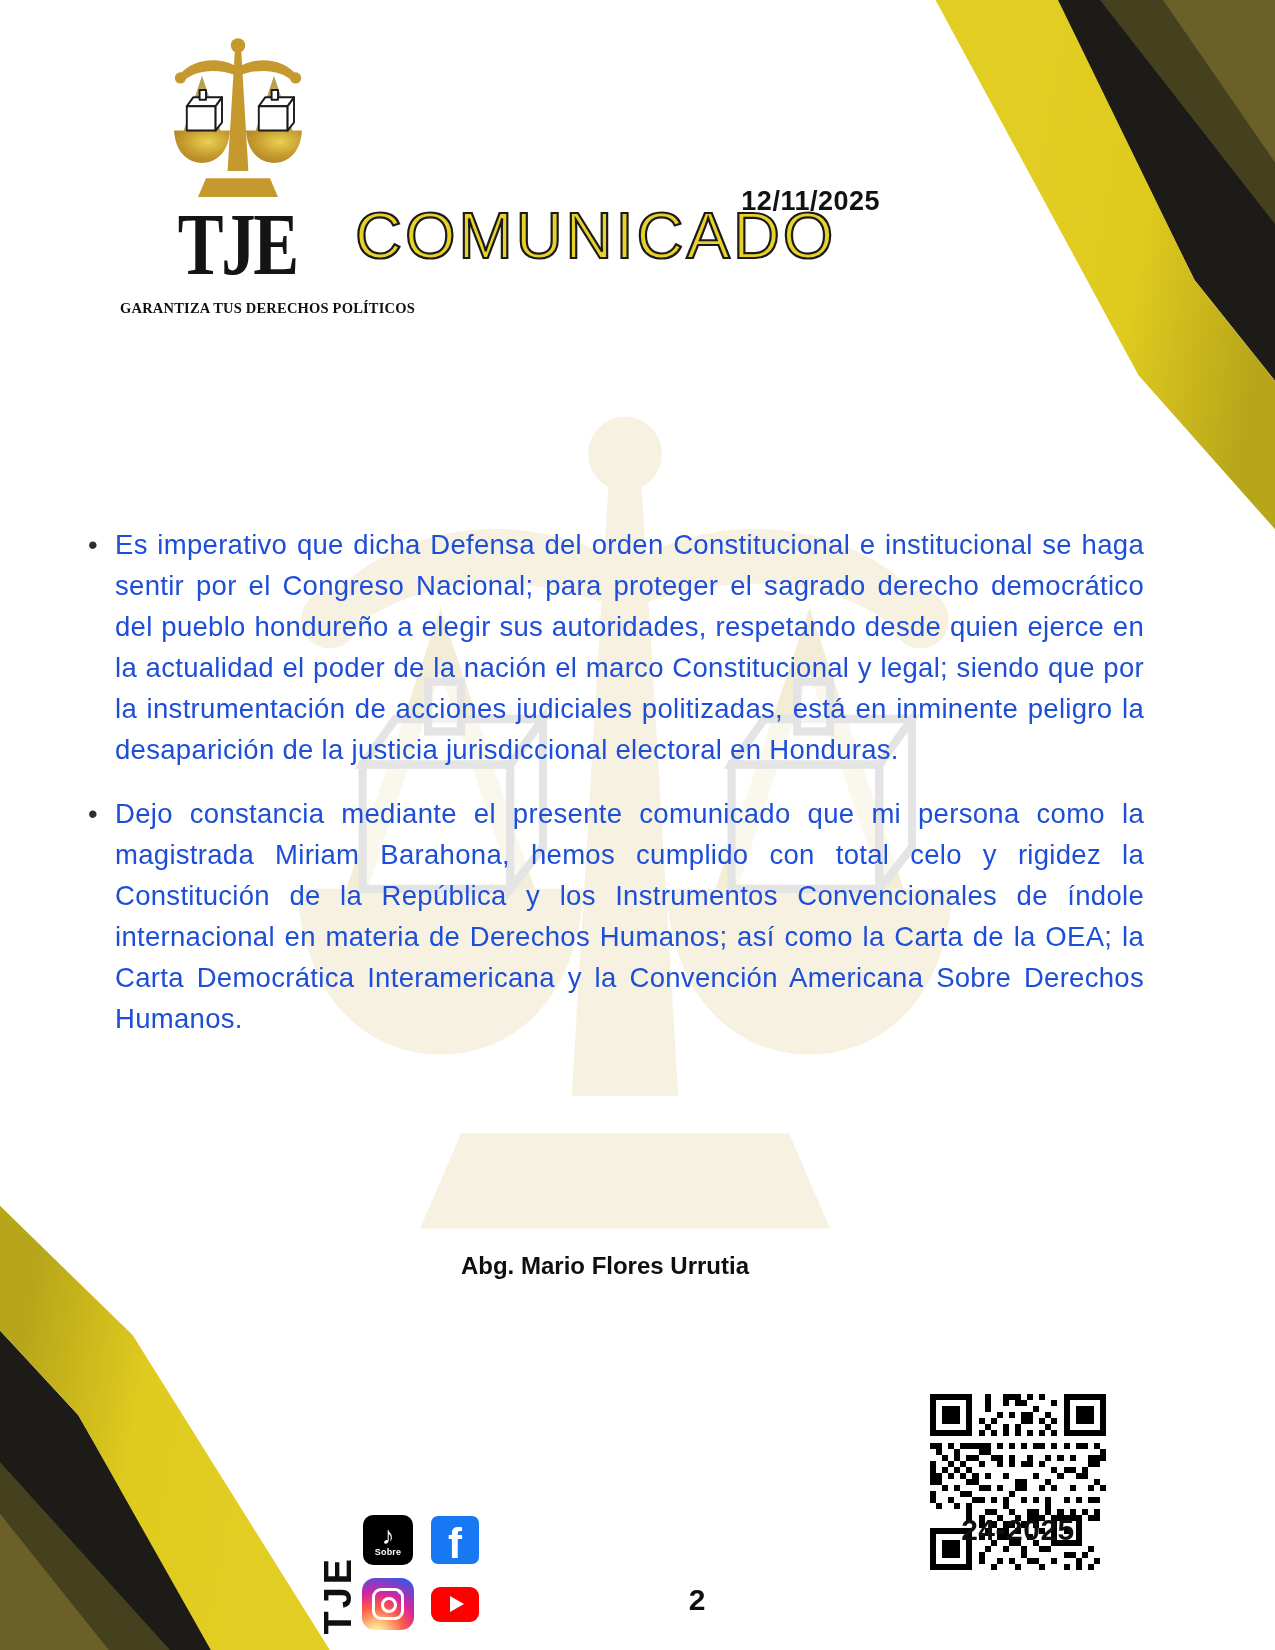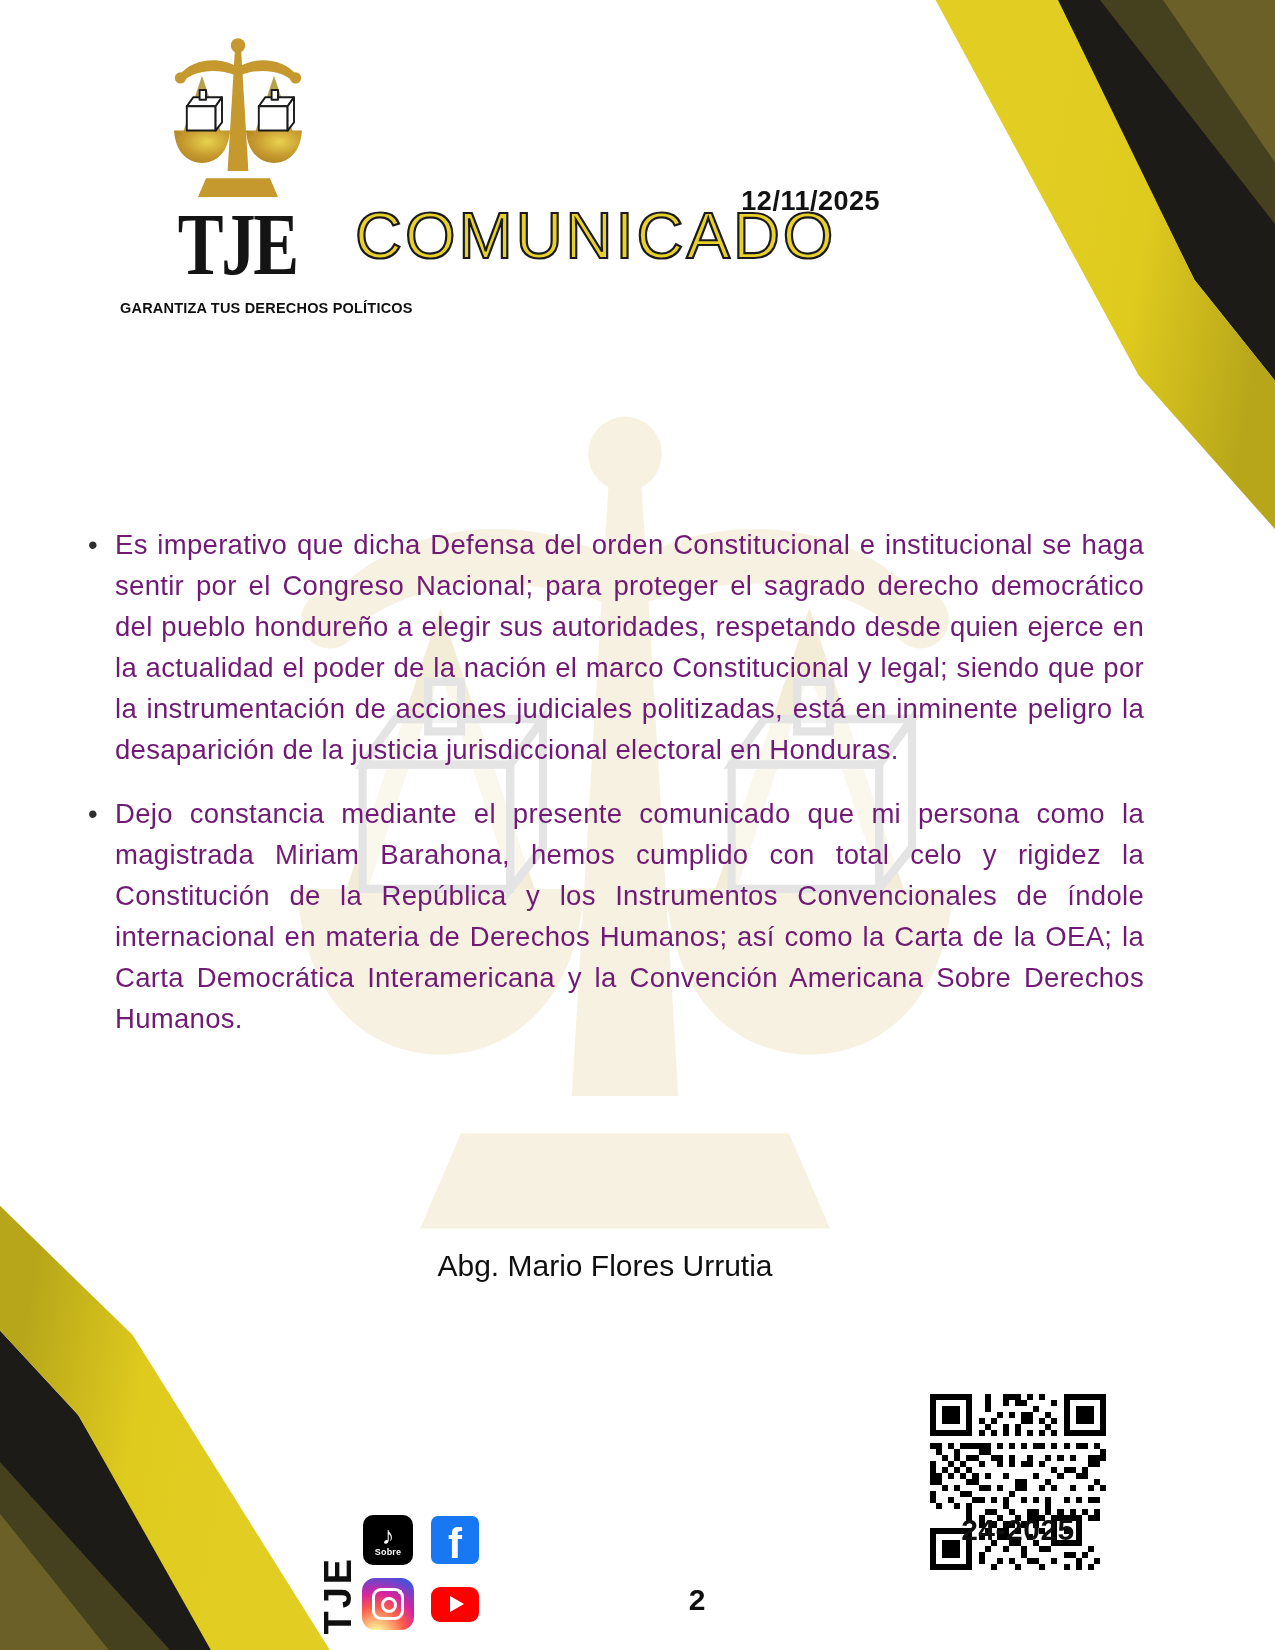--- a/index.html
+++ b/index.html
@@ -20,40 +20,40 @@
 
   
   .watermark{position:absolute;left:215px;top:400px;width:820px;height:870px;z-index:0;
     opacity:.55;pointer-events:none;}
 
   
   .logo-wrap{position:absolute;left:120px;top:35px;width:235px;z-index:2;text-align:center;}
   .logo-svg{width:160px;height:170px;display:block;margin:0 auto;}
   .logo-acronym{font-family:"Liberation Serif",serif;font-weight:700;font-size:88px;
     color:#141414;line-height:.92;display:inline-block;transform:scaleX(.78);letter-spacing:-3px;}
-  .logo-tagline{font-family:Liberation Sans, sans-serif;font-weight:700;font-size:14.5px;
+  .logo-tagline{font-family:Liberation Serif, serif;font-weight:700;font-size:14.5px;
     color:#101010;white-space:nowrap;margin-top:14px;letter-spacing:.2px;}
   .doc-date{position:absolute;left:690px;top:186px;width:190px;z-index:2;text-align:right;
     font-size:27px;font-weight:600;color:#121212;letter-spacing:.5px;}
   .doc-title{position:absolute;left:355px;top:203px;z-index:2;
     font-size:65px;font-weight:400;letter-spacing:3px;color:#e8d12b;
     -webkit-text-stroke:2.2px #1a1a1a;line-height:1;}
 
   
   .bullets{position:absolute;left:88px;top:524px;width:1056px;z-index:2;
     list-style:none;margin:0;padding:0;}
   .bullets li{position:relative;padding-left:27px;margin-bottom:23px;
-    font-size:27.5px;line-height:41px;letter-spacing:.3px;color:#701a75;
+    font-size:27.5px;line-height:41px;letter-spacing:.3px;color:#1d4ed8;
     text-align:justify;}
   .bullets li::before{content:"•";position:absolute;left:0;top:0;color:#2e2e2e;}
 
   
   .signature{position:absolute;left:0;top:1246px;width:1210px;z-index:2;text-align:center;
     color:#0f0f0f;}
-  .signature .sig-name{font-size:30px;font-weight:400;line-height:40px;}
+  .signature .sig-name{font-size:24px;font-weight:700;line-height:40px;}
   .signature .sig-role{font-size:30px;font-weight:700;line-height:40px;}
 
   
   .qr{position:absolute;left:930px;top:1394px;width:176px;height:176px;z-index:2;}
   .doc-ref{position:absolute;left:928px;top:1513px;width:180px;z-index:2;text-align:center;
     font-size:30px;font-weight:700;color:#0f0f0f;letter-spacing:.5px;}
   .page-num{position:absolute;left:647px;top:1583px;width:100px;z-index:2;text-align:center;
     font-size:30px;font-weight:700;color:#0f0f0f;}
 
   .brand-vertical{position:absolute;left:300px;top:1578px;width:75px;height:38px;z-index:2;

